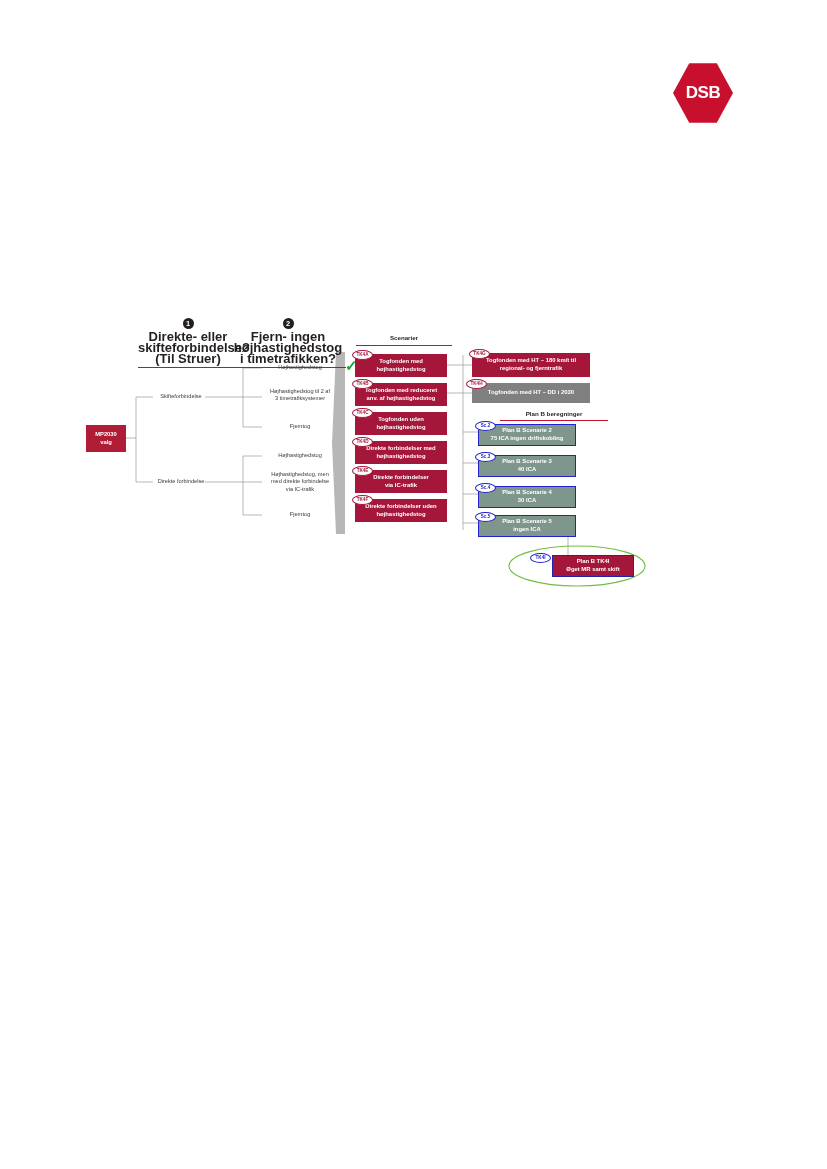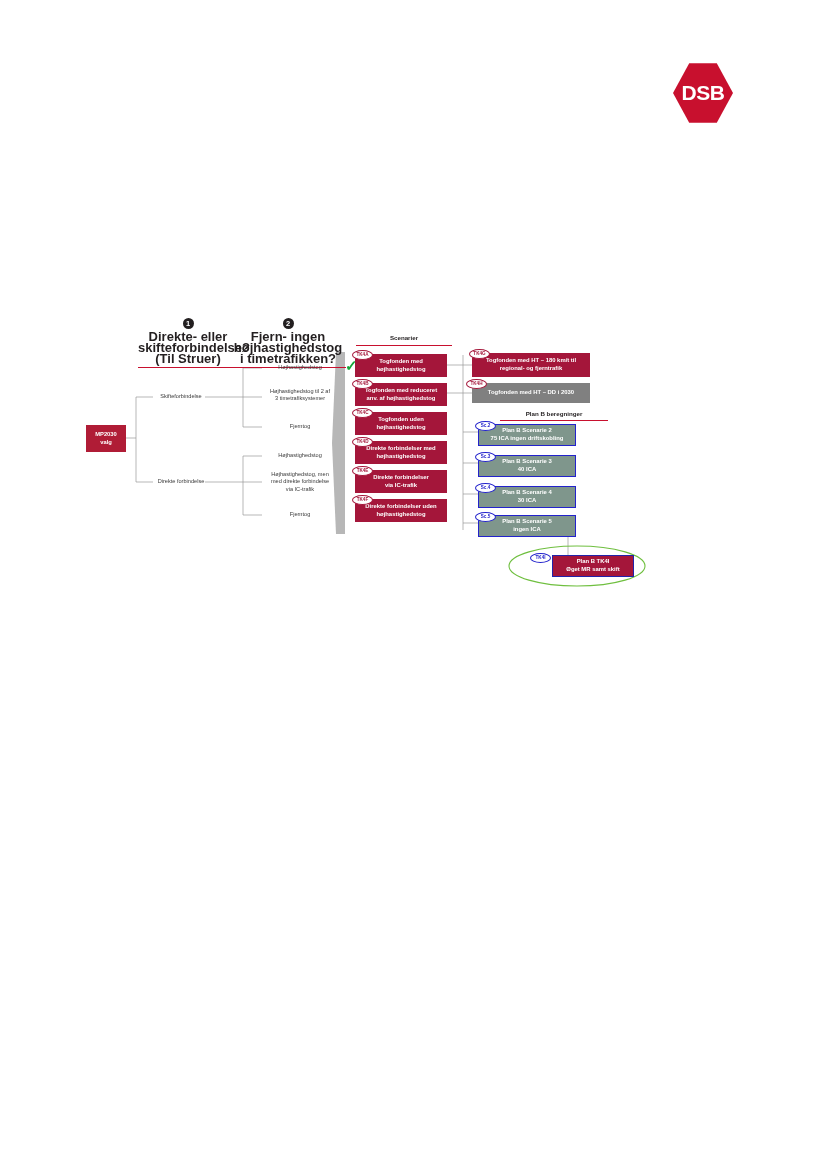--- a/index.html
+++ b/index.html
@@ -28,21 +28,21 @@
     width: 60px;
     height: 62px;
     background: #c8102e;
     clip-path: polygon(27% 2%, 73% 2%, 100% 50%, 73% 98%, 27% 98%, 0% 50%);
     display: flex;
     align-items: center;
     justify-content: center;
   }
   .logo-text {
     color: #ffffff;
-    font-size: 21px;
+    font-size: 17px;
     font-weight: bold;
     letter-spacing: -0.4px;
   }
 
   
   .diagram {
     position: absolute;
     left: 0;
     top: 0;
     width: 827px;

